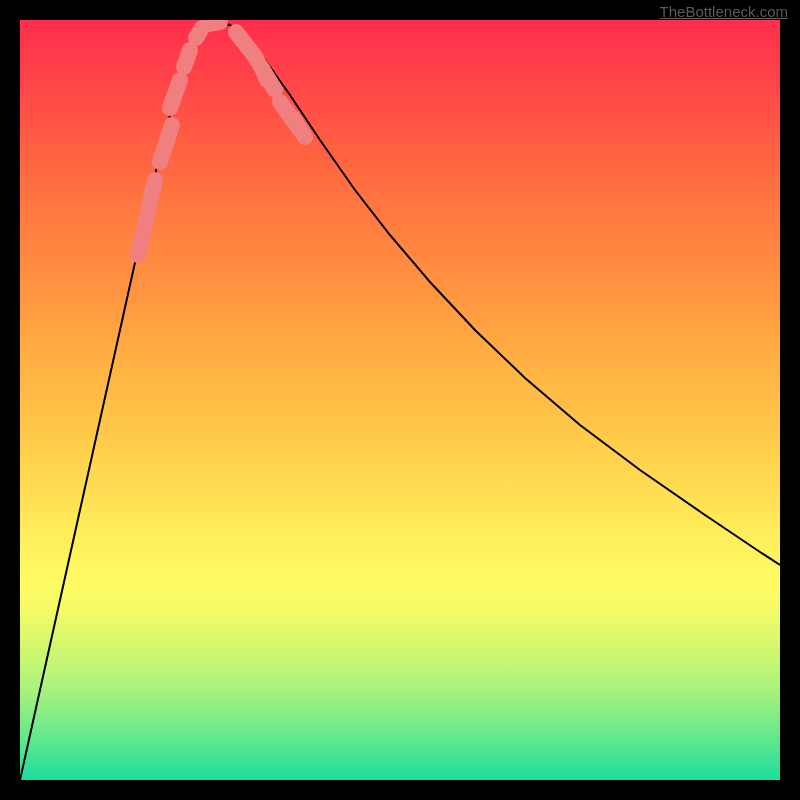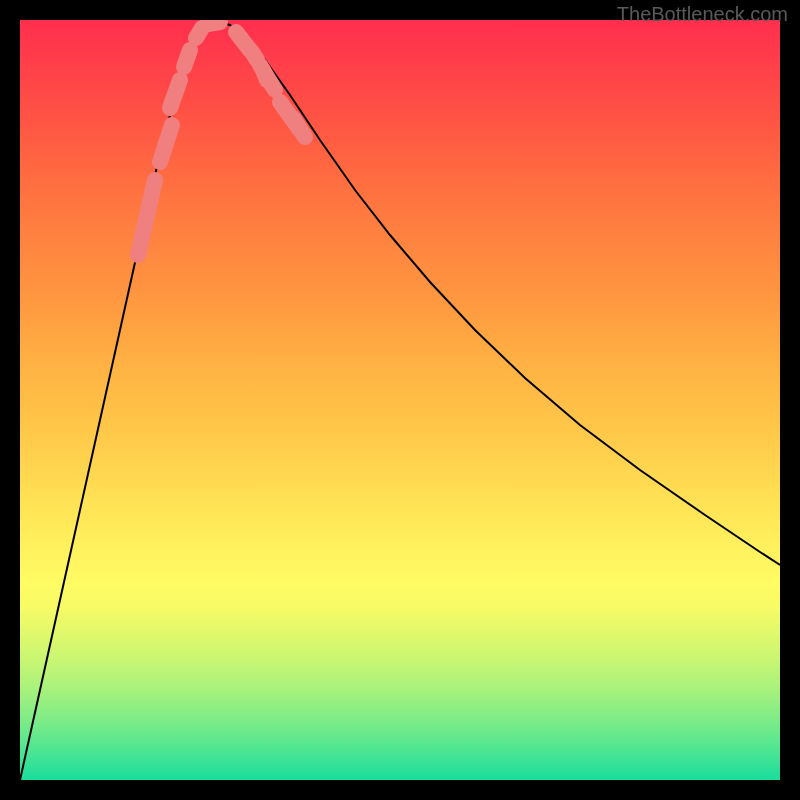--- a/index.html
+++ b/index.html
@@ -36,23 +36,24 @@
         #a8f27c 88%,
         #7fec87 92%,
         #4fe592 96%,
         #1add9e 100%);
     }
     .watermark {
       position: absolute;
       top: 3px;
       right: 12px;
       color: #5a5a5a;
-      font-size: 20px;
+      font-size: 15px;
       font-weight: 500;
       z-index: 10;
+      text-decoration: underline;
     }
     .curve-svg {
       position: absolute;
       top: 0;
       left: 0;
       width: 100%;
       height: 100%;
     }
     .curve {
       fill: none;

